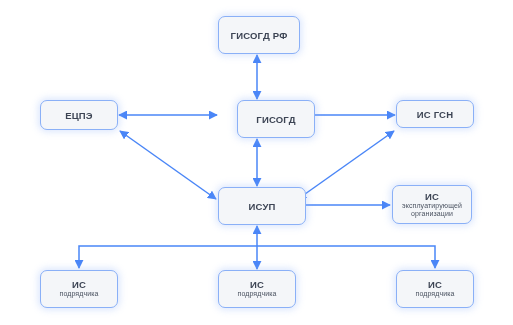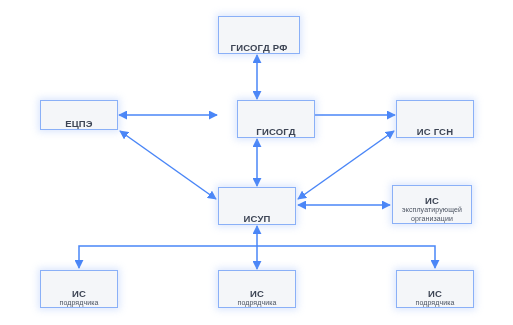--- a/index.html
+++ b/index.html
@@ -20,26 +20,26 @@
     left: 0;
     top: 0;
     width: 513px;
     height: 325px;
   }
   .node {
     position: absolute;
     box-sizing: border-box;
     background: #f4f6f9;
     border: 1.2px solid #8ab0f7;
-    border-radius: 0;
+    border-radius: 7px;
     box-shadow: 0 0 7px 2px rgba(138,176,247,0.30);
     display: flex;
     flex-direction: column;
     align-items: center;
-    justify-content: flex-end;
+    justify-content: center;
     text-align: center;
     color: #3c4454;
     z-index: 2;
   }
   .node .l1 {
     font-size: 9.5px;
     font-weight: 700;
     letter-spacing: 0.2px;
     line-height: 11px;
   }
@@ -92,25 +92,25 @@
   </div>
 
   <div class="node" style="left:40px; top:100px; width:78px; height:30px;">
     <div class="l1">ЕЦПЭ</div>
   </div>
 
   <div class="node" style="left:218px; top:100px; width:78px; height:38px;margin-left:19px;">
     <div class="l1">ГИСОГД</div>
   </div>
 
-  <div class="node" style="left:396px; top:100px; width:78px; height:38px;">
+  <div class="node" style="left:396px; top:100px; width:78px; height:28px;">
     <div class="l1">ИС ГСН</div>
   </div>
 
-  <div class="node" style="left:218px; top:187px; width:78px; height:38px;">
+  <div class="node" style="left:218px; top:187px; width:88px; height:38px;">
     <div class="l1">ИСУП</div>
   </div>
 
   <div class="node" style="left:392px; top:185px; width:80px; height:39px;">
     <div class="l1">ИС</div>
     <div class="l2">эксплуатирующей организации</div>
   </div>
 
   <div class="node" style="left:40px; top:270px; width:78px; height:38px;">
     <div class="l1">ИС</div>

